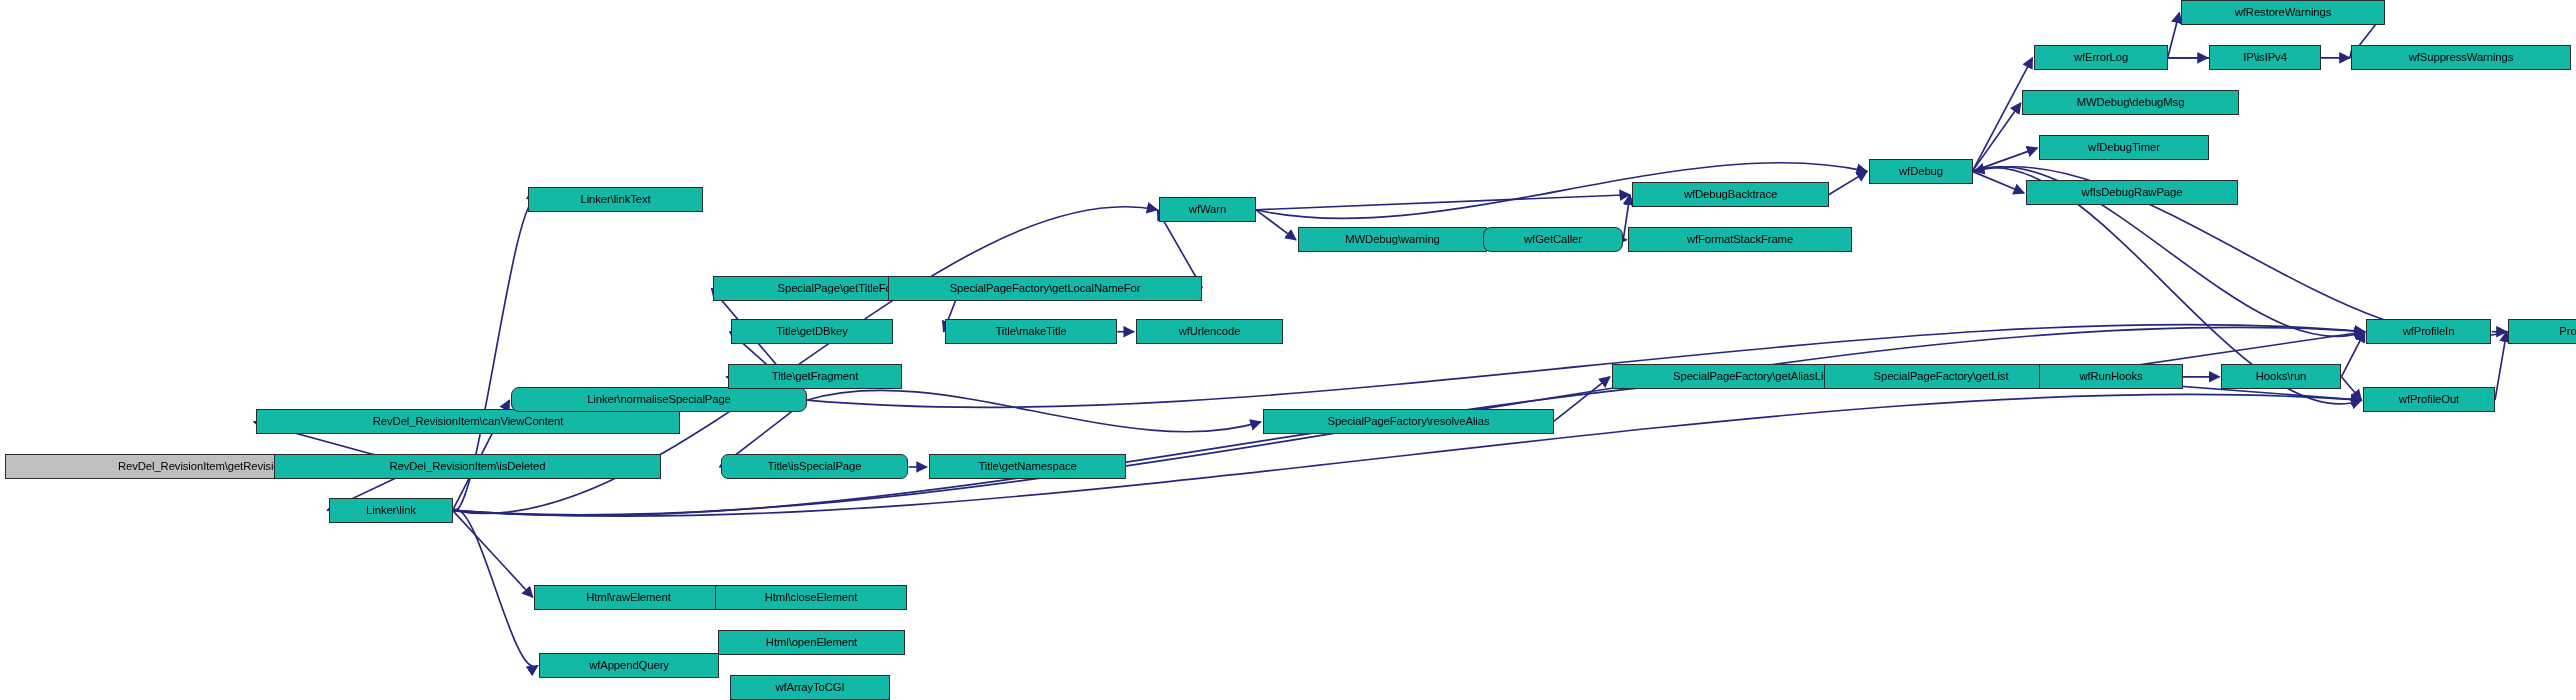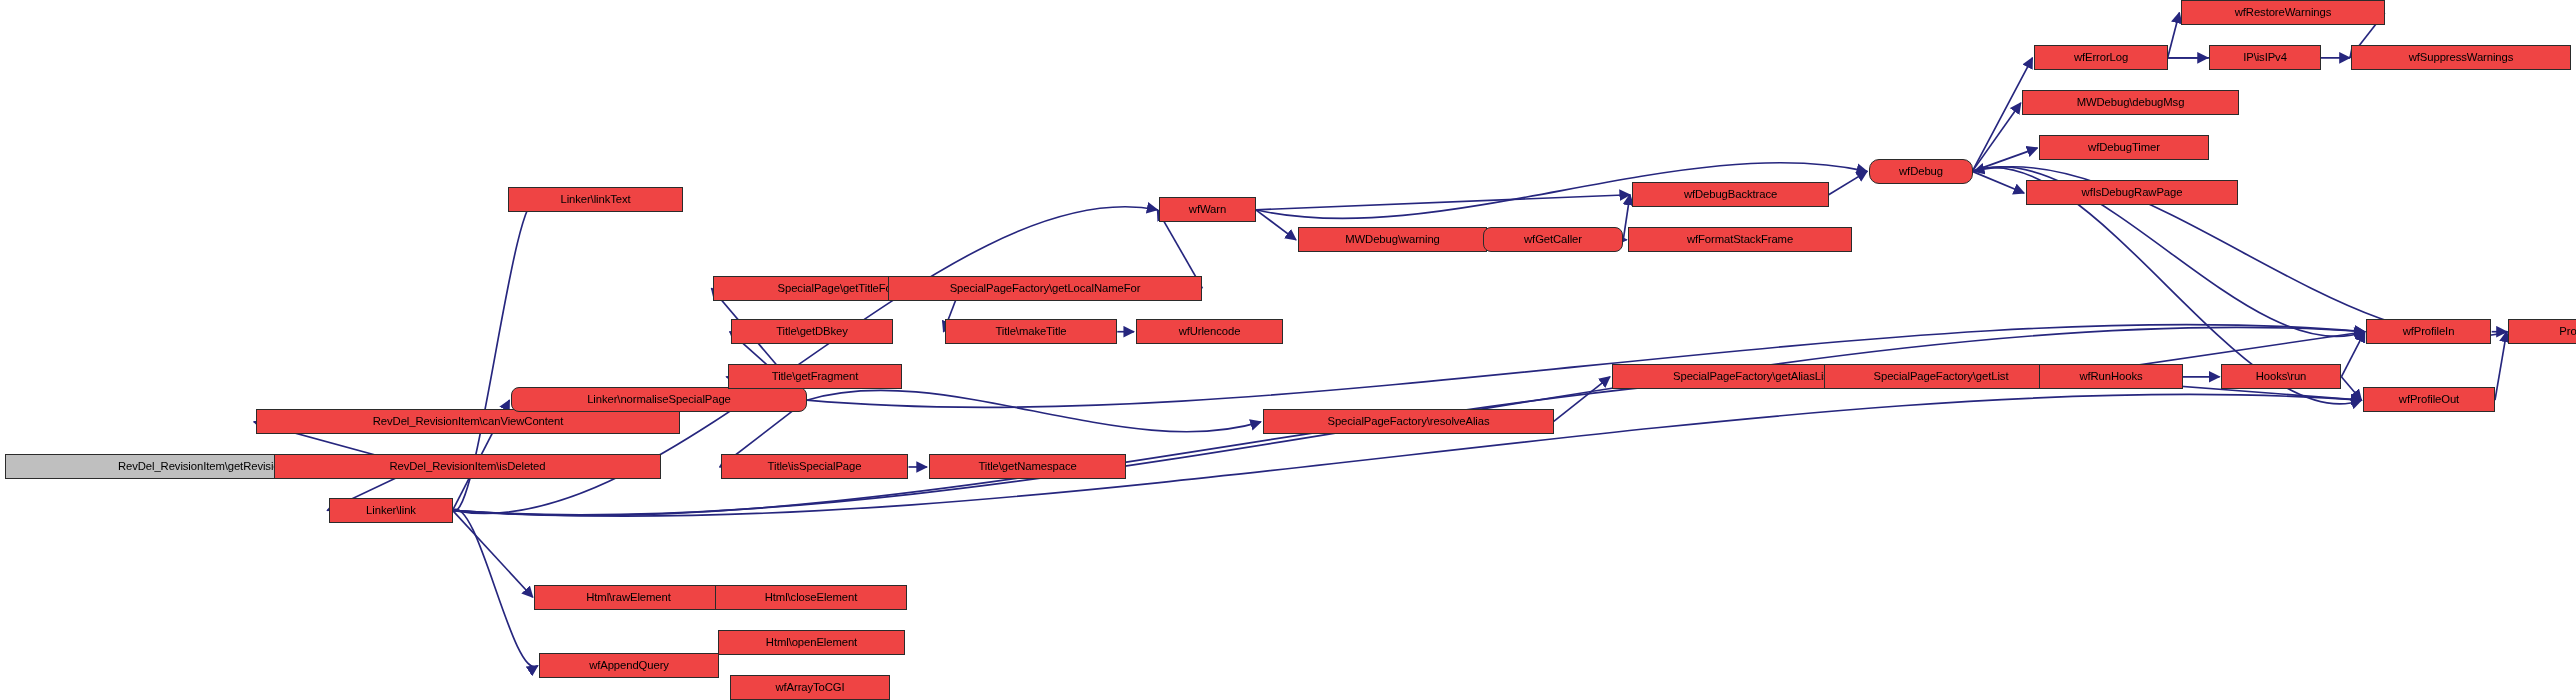--- a/index.html
+++ b/index.html
@@ -3,21 +3,21 @@
 <meta charset="utf-8">
 <style>
   html,body{margin:0;padding:0;background:#ffffff;}
   body{font-family:"Liberation Sans","DejaVu Sans",sans-serif;}
   #canvas{position:relative;width:2576px;height:701px;background:#fff;overflow:hidden;}
   #edges{position:absolute;left:0;top:0;width:2576px;height:701px;pointer-events:none;}
   .node{
     position:absolute;
     box-sizing:border-box;
     border:0.8px solid #2b2b2b;
-    background:#ef4444;
+    background:#14b8a6;
     color:#000000;
     display:flex;
     align-items:center;
     justify-content:center;
     font-size:11.3px;
     line-height:1;
     white-space:nowrap;
     letter-spacing:-0.1px;
     height:18.4px;
     padding:0 5px;
@@ -94,21 +94,21 @@
       </div>
       <div class="node" style="left: 256px; top: 409px; width: 424px; height: 25px;">
         <span class="lbl">RevDel_RevisionItem\canViewContent</span>
       </div>
       <div class="node" style="left: 274px; top: 454px; width: 387px; height: 25px;">
         <span class="lbl">RevDel_RevisionItem\isDeleted</span>
       </div>
       <div class="node" style="left: 329px; top: 498px; width: 124px; height: 25px;">
         <span class="lbl">Linker\link</span>
       </div>
-      <div class="node" style="left: 508px; top: 187px; width: 175px; height: 25px;">
+      <div class="node" style="left: 528px; top: 187px; width: 175px; height: 25px;">
         <span class="lbl">Linker\linkText</span>
       </div>
       <div class="node" style="left: 511px; top: 387px; width: 296px; height: 25px; border-radius: 8px;">
         <span class="lbl">Linker\normaliseSpecialPage</span>
       </div>
       <div class="node" style="left: 534px; top: 585px; width: 189px; height: 25px;">
         <span class="lbl">Html\rawElement</span>
       </div>
       <div class="node" style="left: 539px; top: 653px; width: 180px; height: 25px;">
         <span class="lbl">wfAppendQuery</span>
@@ -124,21 +124,21 @@
       </div>
       <div class="node" style="left: 713px; top: 276px; width: 247px; height: 25px;">
         <span class="lbl">SpecialPage\getTitleFor</span>
       </div>
       <div class="node" style="left: 731px; top: 319px; width: 162px; height: 25px;">
         <span class="lbl">Title\getDBkey</span>
       </div>
       <div class="node" style="left: 728px; top: 364px; width: 174px; height: 25px;">
         <span class="lbl">Title\getFragment</span>
       </div>
-      <div class="node" style="left: 721px; top: 454px; width: 187px; height: 25px;">
+      <div class="node" style="left: 721px; top: 454px; width: 187px; height: 25px; border-radius: 7px;">
         <span class="lbl">Title\isSpecialPage</span>
       </div>
       <div class="node" style="left: 888px; top: 276px; width: 314px; height: 25px;">
         <span class="lbl">SpecialPageFactory\getLocalNameFor</span>
       </div>
       <div class="node" style="left: 945px; top: 319px; width: 172px; height: 25px;">
         <span class="lbl">Title\makeTitle</span>
       </div>
       <div class="node" style="left: 929px; top: 454px; width: 197px; height: 25px;">
         <span class="lbl">Title\getNamespace</span>
@@ -157,21 +157,21 @@
       </div>
       <div class="node" style="left: 1483px; top: 227px; width: 140px; height: 25px; border-radius: 8px;">
         <span class="lbl">wfGetCaller</span>
       </div>
       <div class="node" style="left: 1628px; top: 227px; width: 224px; height: 25px; align-items: center;">
         <span class="lbl">wfFormatStackFrame</span>
       </div>
       <div class="node" style="left: 1632px; top: 182px; width: 197px; height: 25px;">
         <span class="lbl">wfDebugBacktrace</span>
       </div>
-      <div class="node" style="left: 1869px; top: 159px; width: 104px; height: 25px; border-radius: 10px;">
+      <div class="node" style="left: 1869px; top: 159px; width: 104px; height: 25px;">
         <span class="lbl">wfDebug</span>
       </div>
       <div class="node" style="left: 2034px; top: 45px; width: 134px; height: 25px;">
         <span class="lbl">wfErrorLog</span>
       </div>
       <div class="node" style="left: 2022px; top: 90px; width: 217px; height: 25px;">
         <span class="lbl">MWDebug\debugMsg</span>
       </div>
       <div class="node" style="left: 2039px; top: 135px; width: 170px; height: 25px;">
         <span class="lbl">wfDebugTimer</span>

